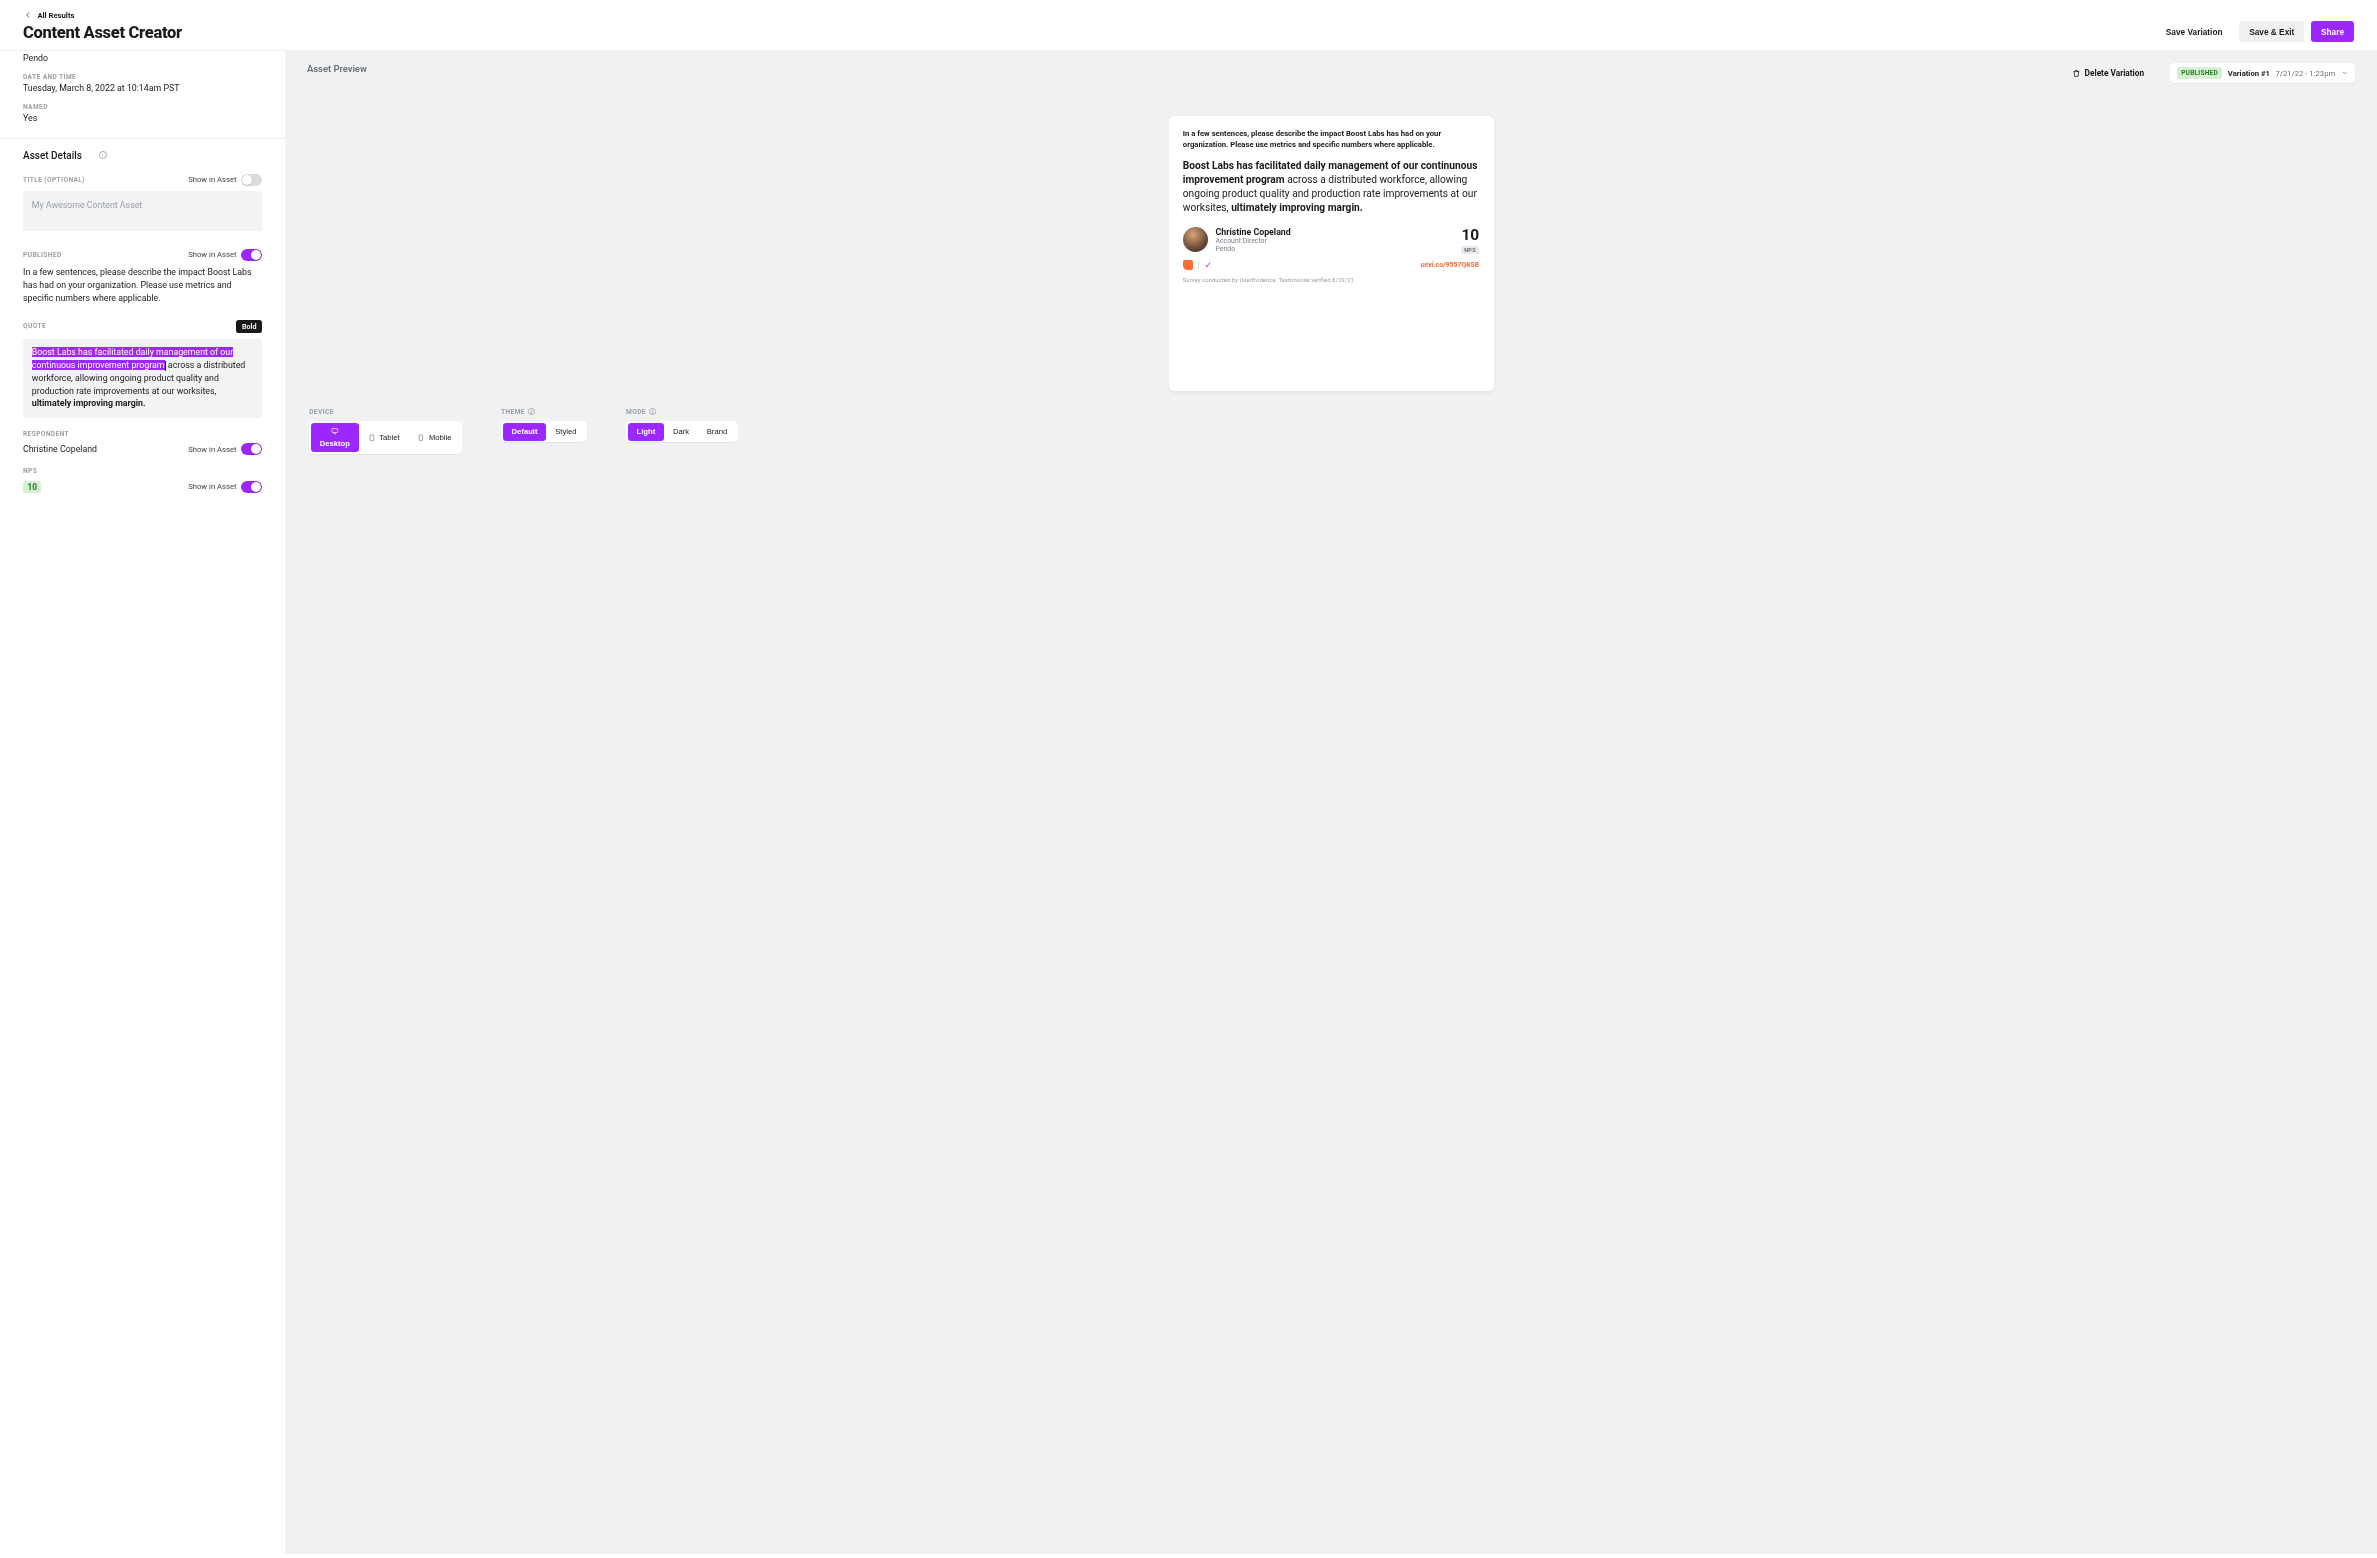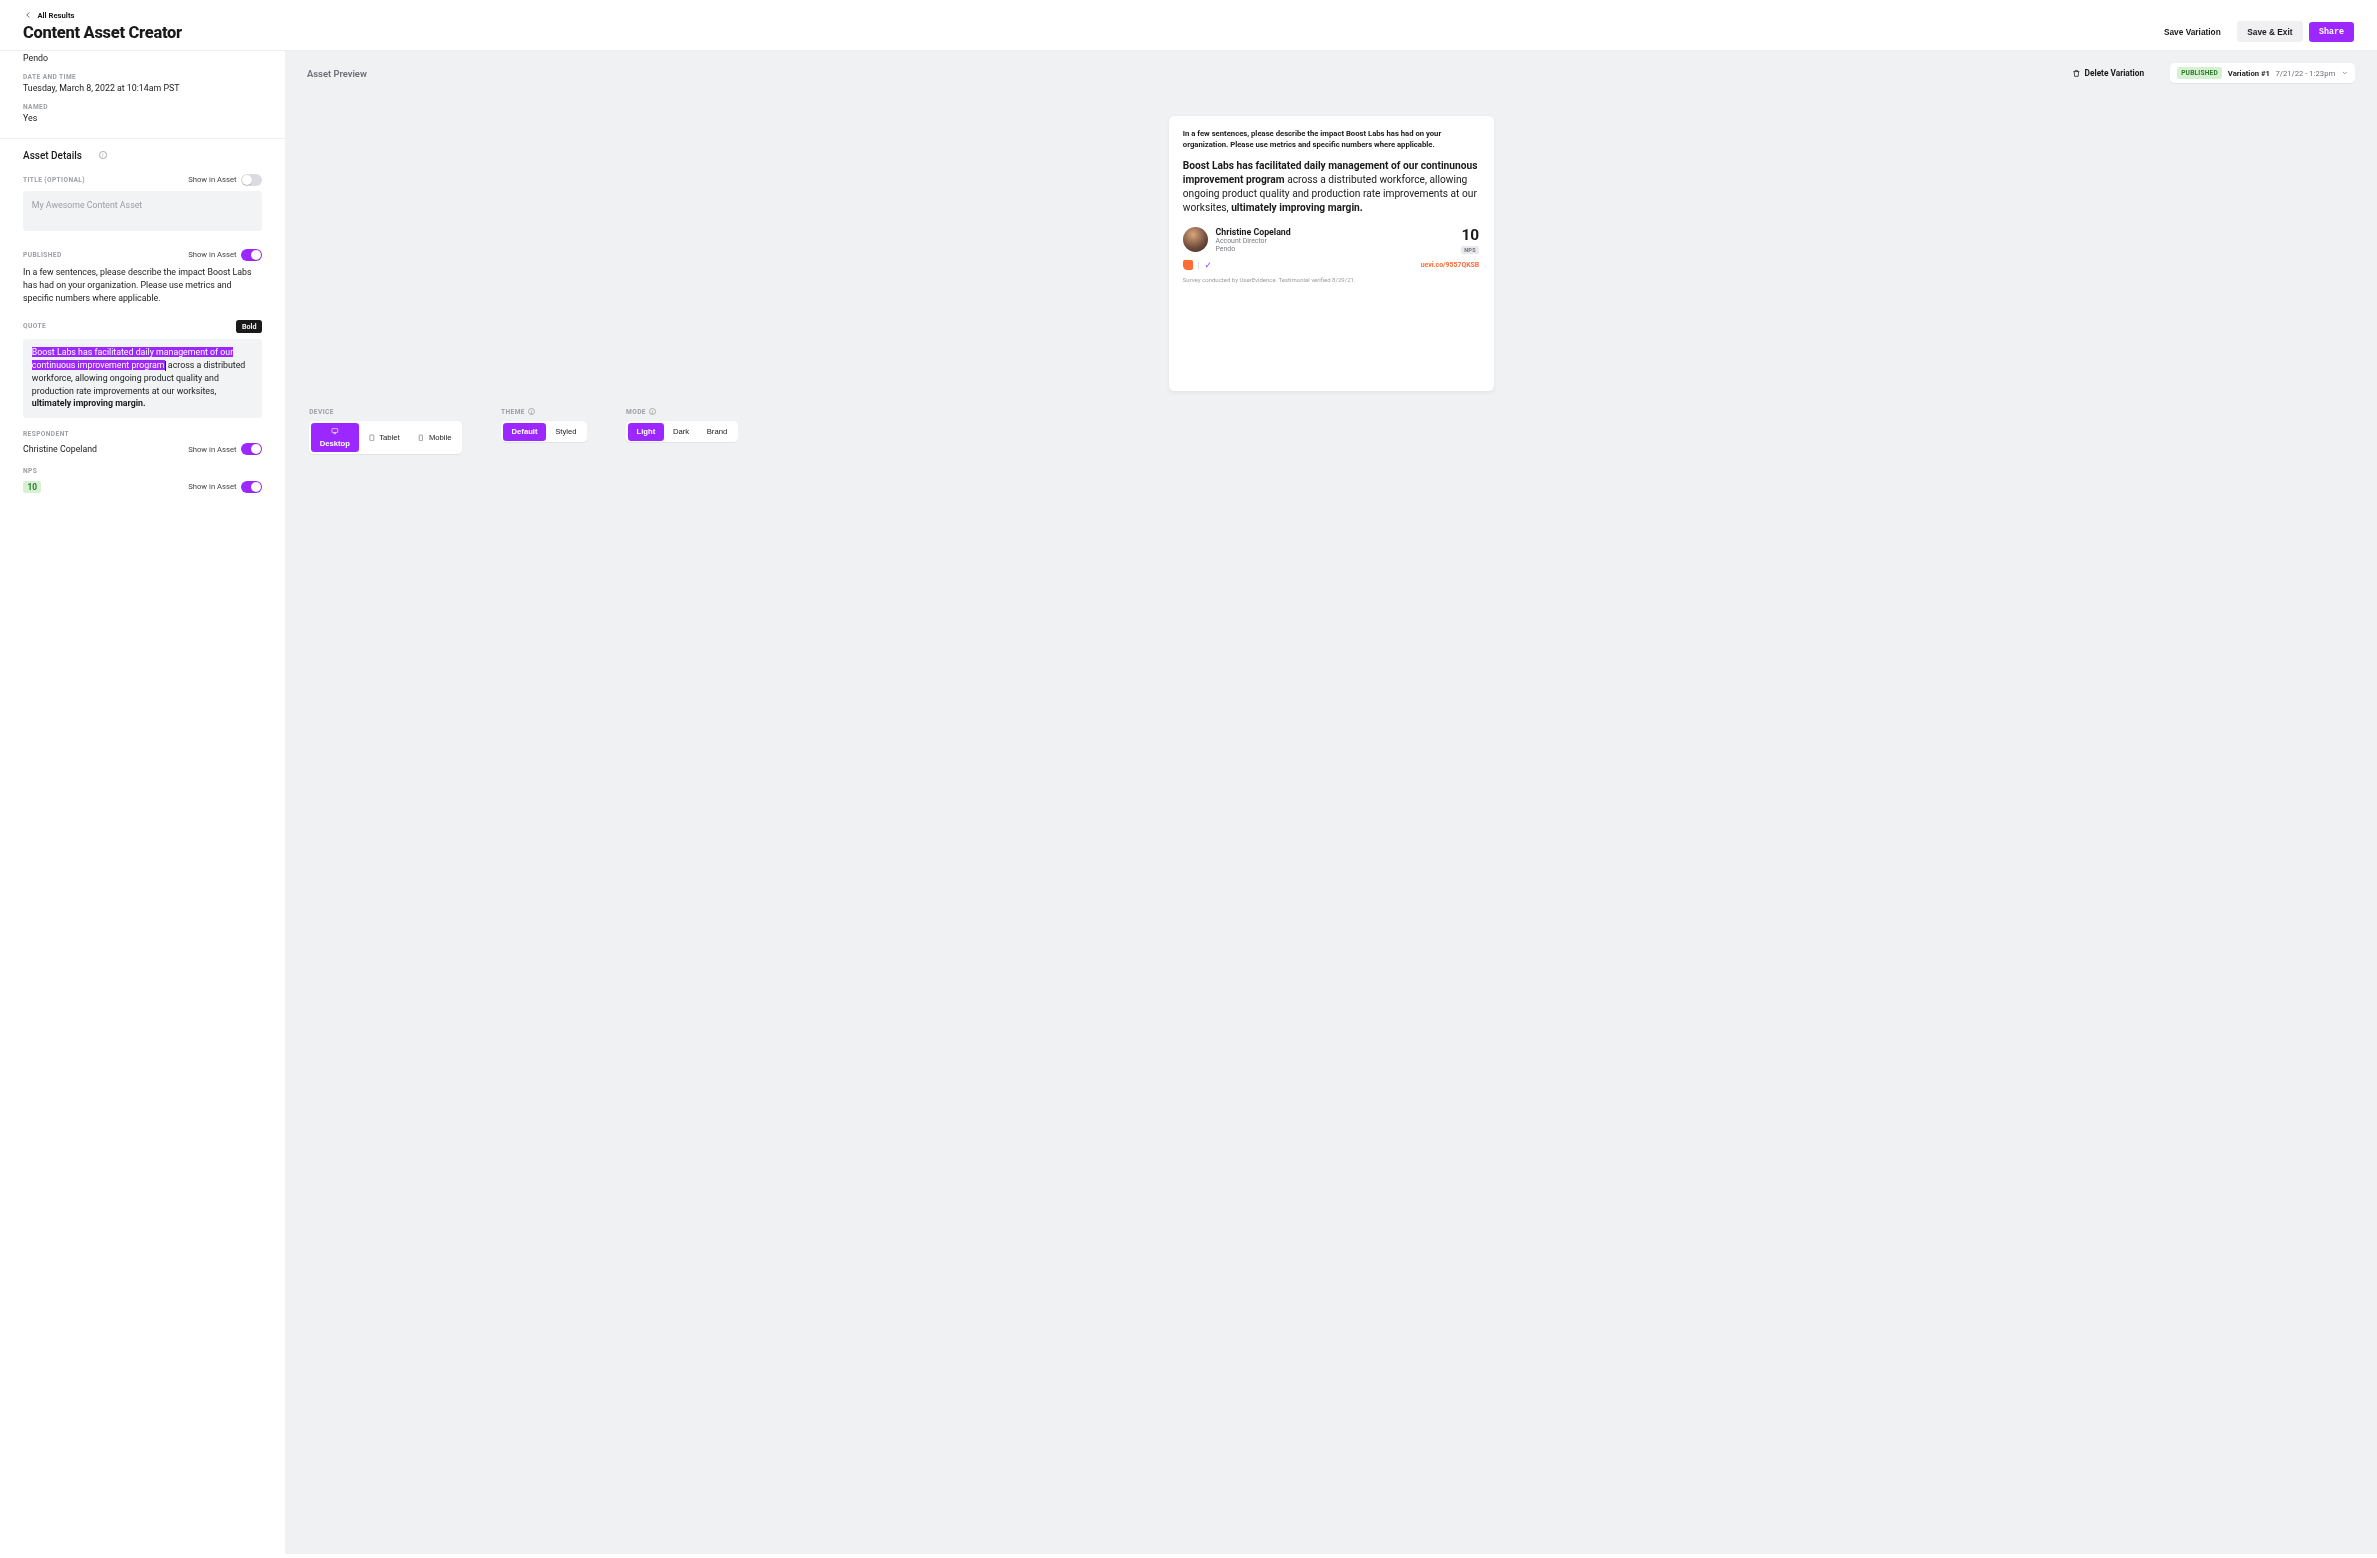--- a/index.html
+++ b/index.html
@@ -6,21 +6,21 @@
 body { font-family: -apple-system, BlinkMacSystemFont, "Segoe UI", Roboto, sans-serif; background: #fff; color: #1a1a1a; font-size: 8.3px; }
 
 .header { padding: 10px 23px 7.7px; border-bottom: 0.6px solid #eee; position: relative; }
 .back-link { display: flex; align-items: center; gap: 4.4px; font-size: 7.7px; font-weight: 700; color: #1a1a1a; text-decoration: none; margin-bottom: 3.3px; }
 .back-link svg { width: 10px; height: 10px; stroke: #555; }
 .page-title { font-size: 16.5px; font-weight: 800; letter-spacing: -0.3px; }
 .header-actions { position: absolute; right: 23px; bottom: 7.7px; display: flex; gap: 6.6px; align-items: center; }
 .btn { padding: 5.5px 10px; border-radius: 3.3px; font-weight: 700; font-size: 8.3px; border: none; cursor: pointer; }
 .btn-ghost { background: transparent; color: #1a1a1a; }
 .btn-light { background: #f0f0f2; color: #1a1a1a; }
-.btn-primary { background: #9c27ff; color: #fff; font-family: Liberation Mono, monospace; }
+.btn-primary { background: #9c27ff; color: #fff; }
 
 .main { display: flex; min-height: calc(100vh - 55px); }
 .left-panel { width: 285px; padding: 0 23px 22px; overflow-y: auto; }
 .right-panel { flex: 1; background: #f0f1f3; padding: 12px 22px 22px; position: relative; }
 
 .meta-block { padding: 2.2px 0 7.7px; }
 .meta-label { font-size: 6.6px; font-weight: 700; color: #9b9ea3; letter-spacing: 0.4px; margin-bottom: 2.2px; }
 .meta-value { font-size: 8.8px; color: #1a1a1a; }
 
 .section-hr { border: none; border-top: 0.6px solid #eee; margin: 6.6px -23px 11px; }
@@ -46,21 +46,21 @@
 .bold-tooltip { background: #1a1a1a; color: #fff; font-size: 7.2px; font-weight: 600; padding: 2.2px 5.5px; border-radius: 2.8px; margin-left: auto; }
 
 .quote-box { background: #f2f3f5; border-radius: 3.3px; padding: 7.7px 8.8px; font-size: 8.8px; line-height: 1.45; margin-top: 5.5px; margin-bottom: 12px; }
 .quote-box .sel { background: #9c27ff; color: #fff; font-weight: 400; }
 .quote-box strong { font-weight: 700; }
 .text-cursor { display: inline-block; width: 0.6px; height: 10px; background: #1a1a1a; vertical-align: middle; margin-left: 0.6px; }
 
 .nps-badge { display: inline-block; background: #d6f0d2; color: #2a7a2a; font-weight: 700; padding: 1.1px 4.4px; border-radius: 2.2px; font-size: 8.3px; }
 
 
-.preview-header { display: flex; align-items: center; justify-content: space-between; margin-bottom: 11px; }
+.preview-header { display: flex; align-items: flex-start; justify-content: space-between; margin-bottom: 11px; }
 .preview-title { font-size: 9.4px; font-weight: 600; color: #6b6e76; }
 .preview-actions { display: flex; align-items: center; gap: 26px; }
 .delete-variation { display: flex; align-items: center; gap: 3.9px; font-weight: 700; font-size: 8.3px; color: #1a1a1a; cursor: pointer; }
 .delete-variation svg { width: 8.8px; height: 8.8px; }
 .variation-pill { background: #fff; border-radius: 4.4px; padding: 4.4px 6.6px; display: flex; align-items: center; gap: 5.5px; box-shadow: 0 0.6px 1.1px rgba(0,0,0,0.06); }
 .status-badge { background: #d6f0d2; color: #2a7a2a; font-weight: 700; font-size: 6.6px; padding: 1.7px 4.4px; border-radius: 2.2px; letter-spacing: 0.2px; }
 .variation-name { font-weight: 700; font-size: 7.7px; }
 .variation-date { font-size: 7.7px; color: #6b6e76; }
 .chevron { width: 7.7px; height: 7.7px; stroke: #6b6e76; }
 

